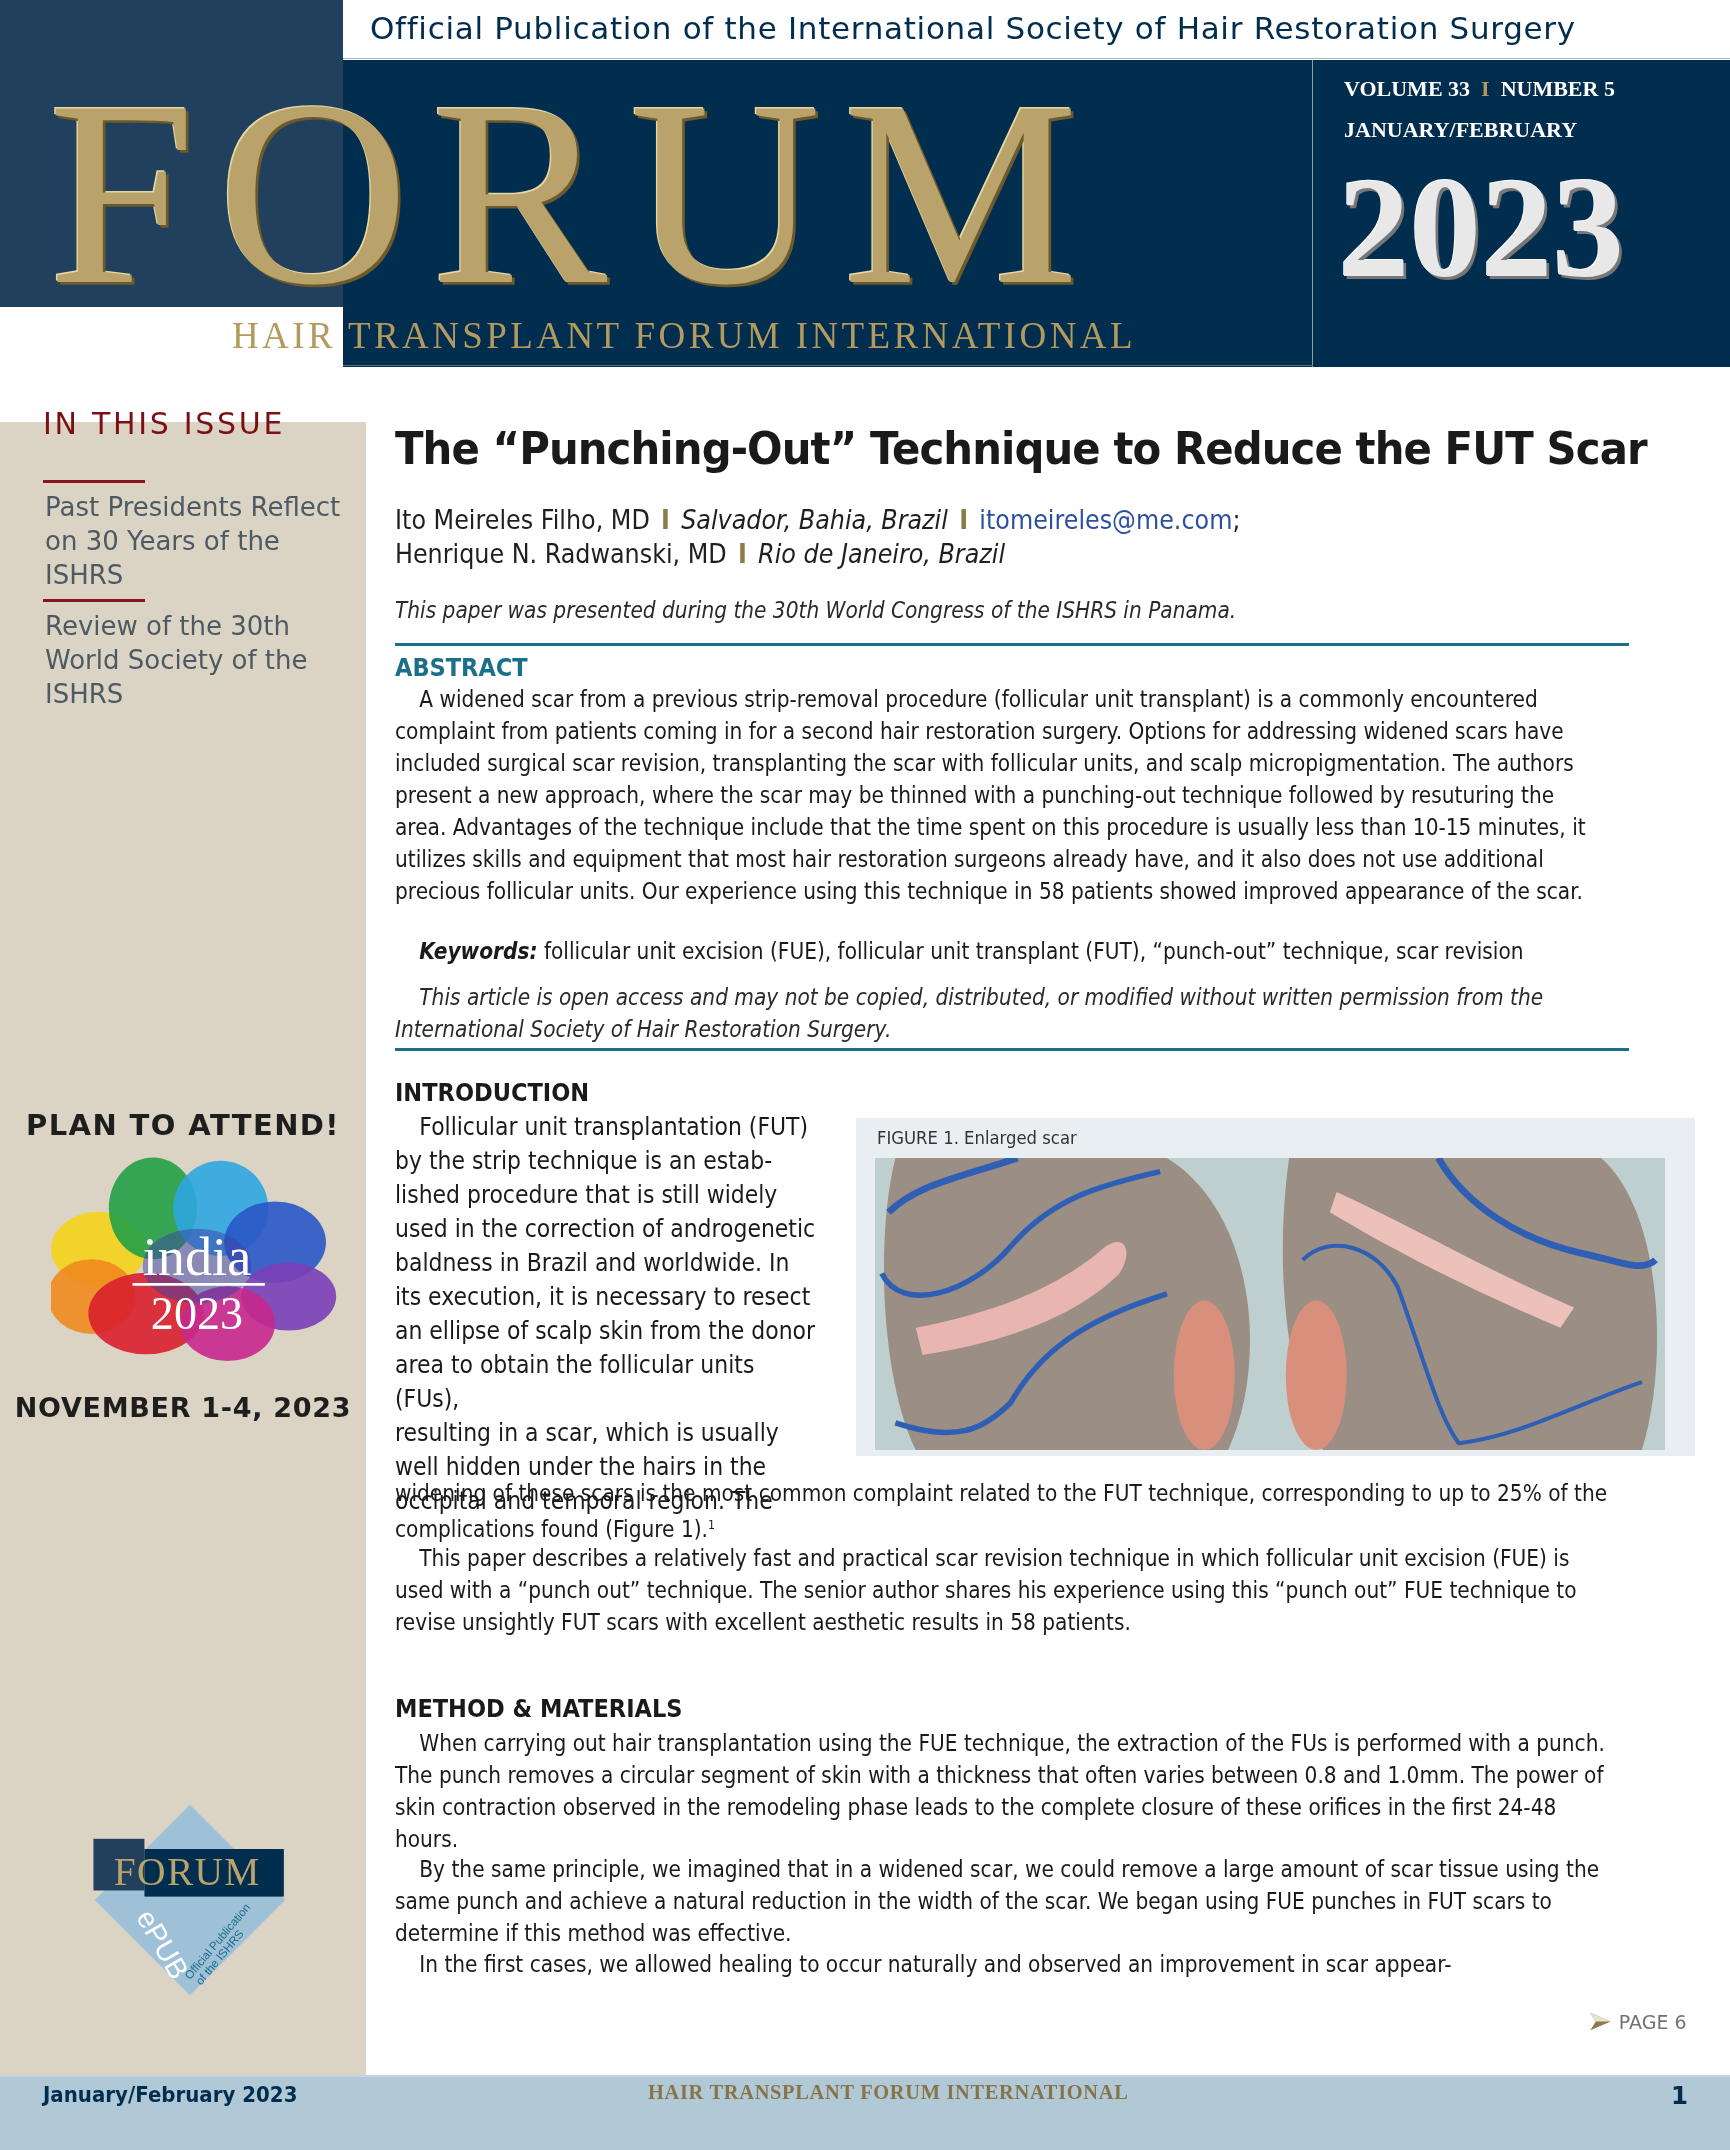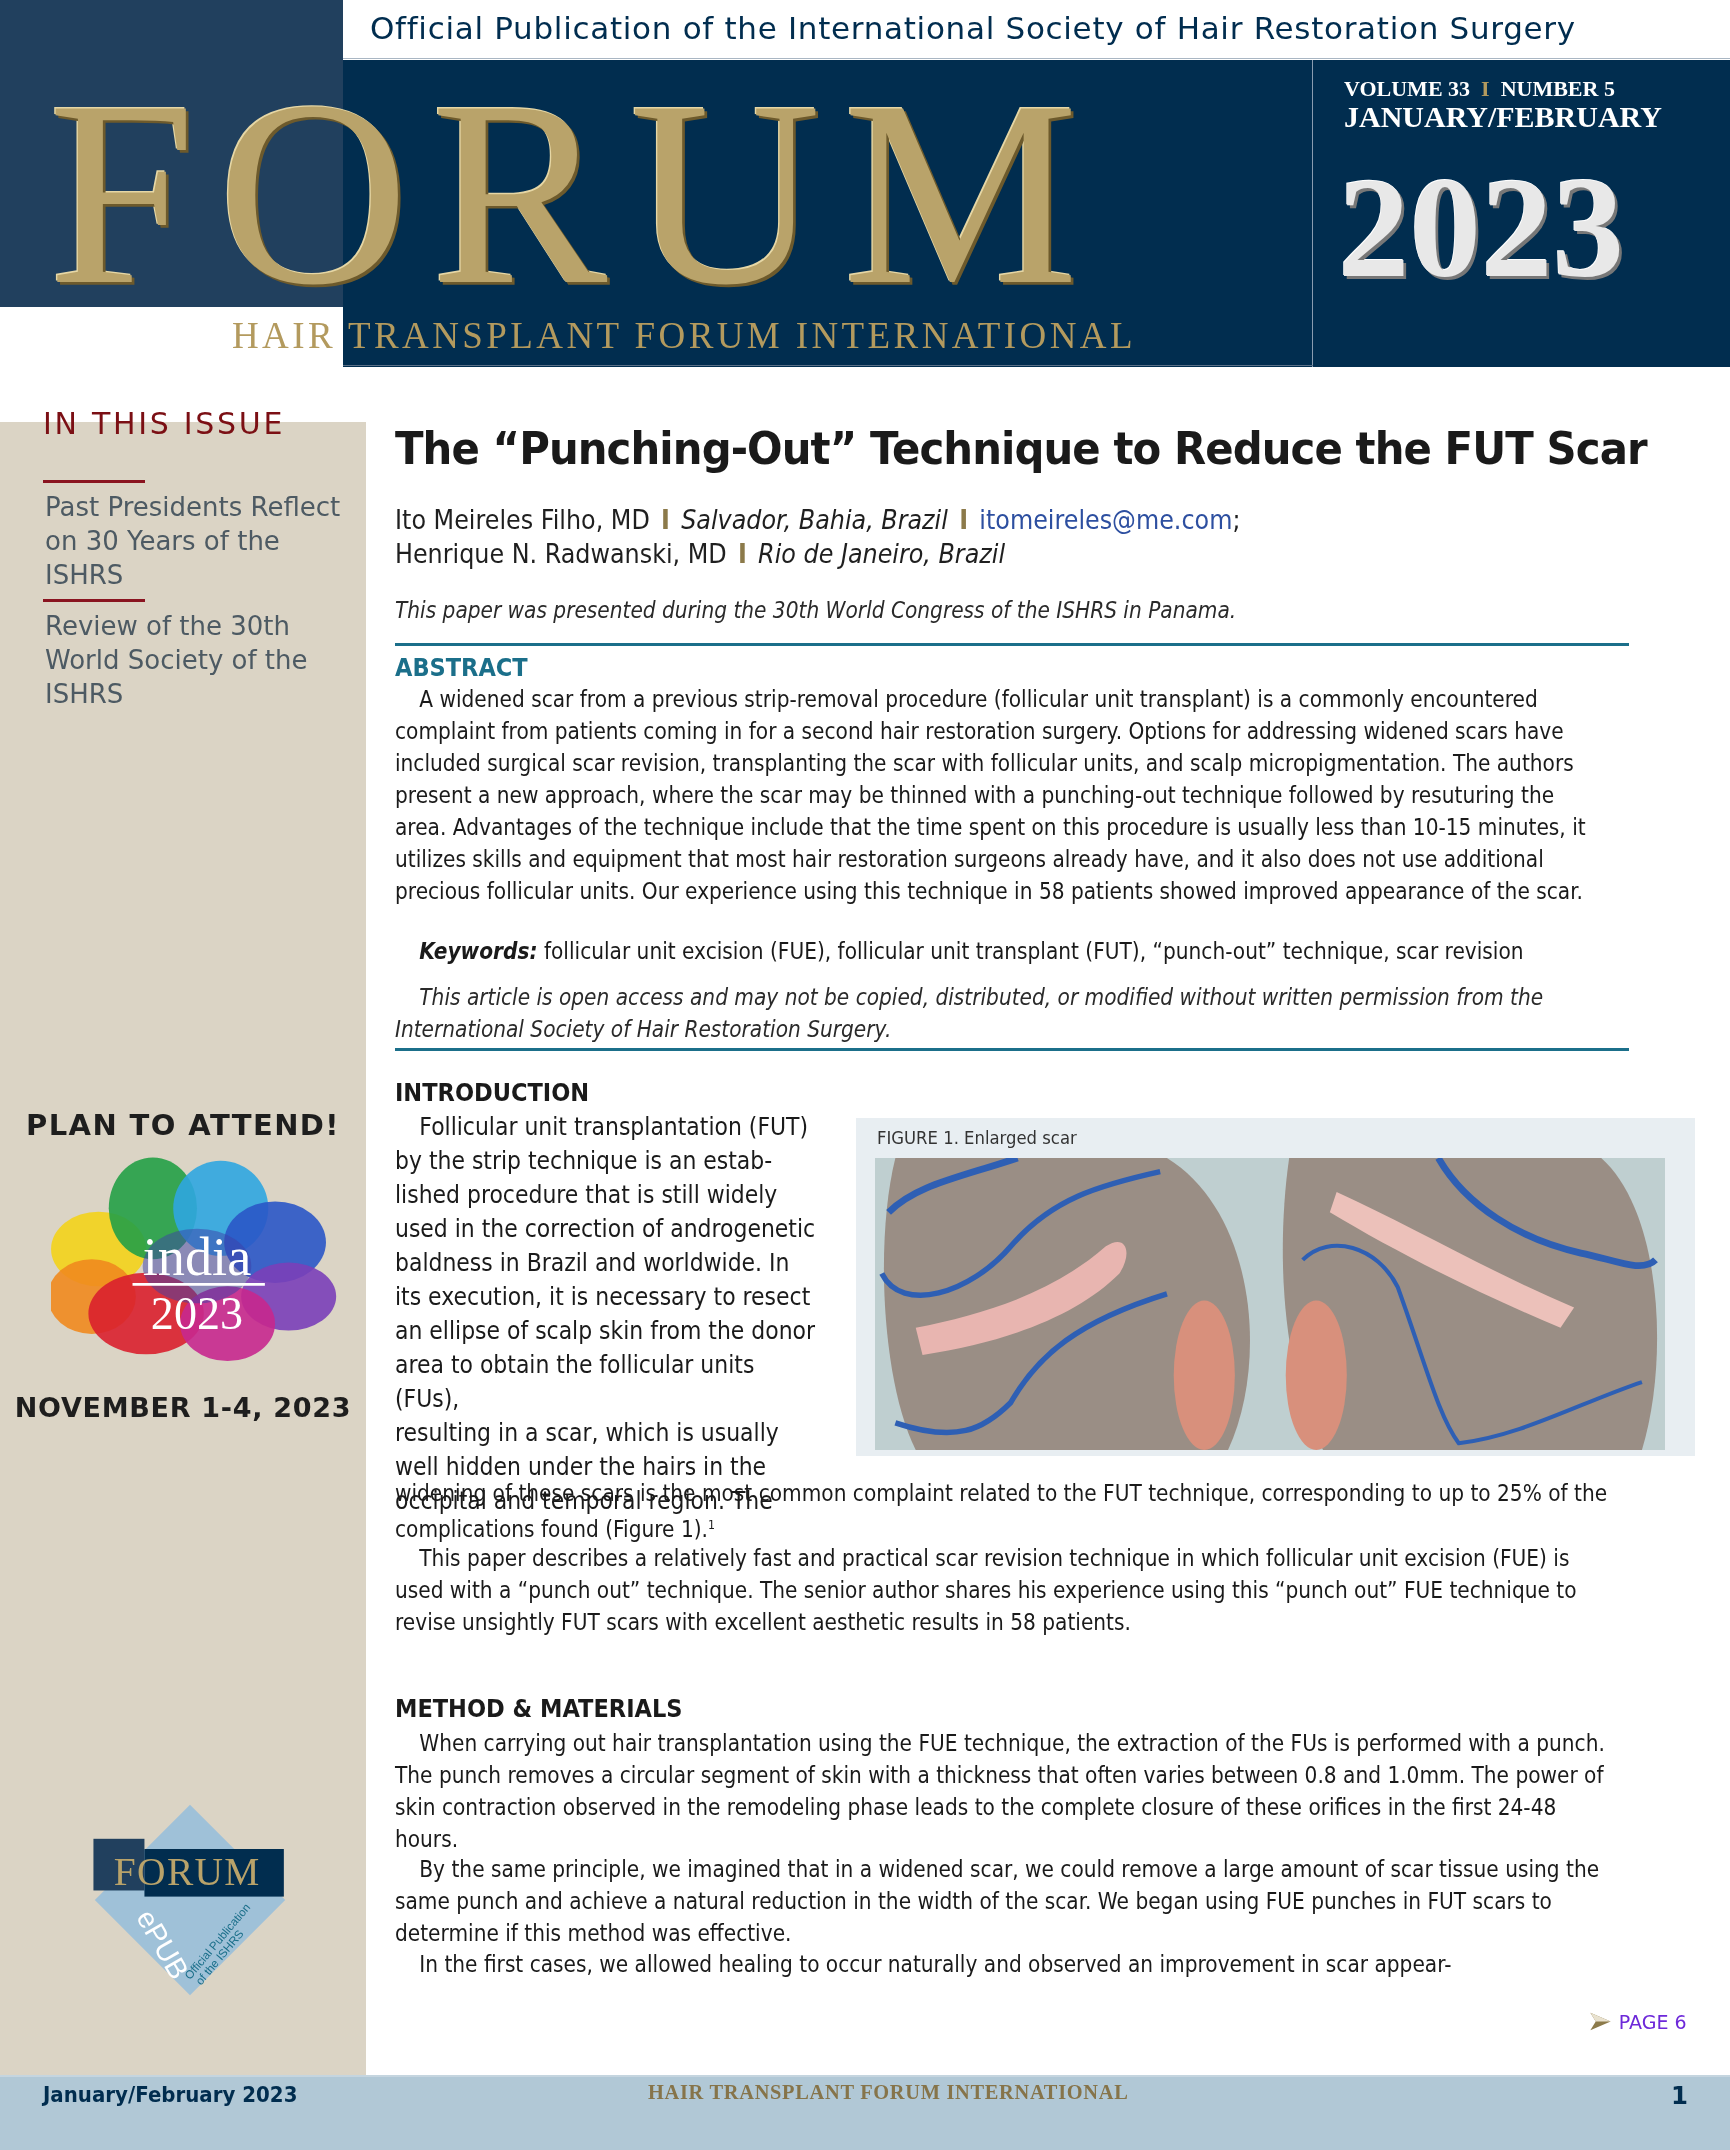--- a/index.html
+++ b/index.html
@@ -25,22 +25,22 @@
   .htfi {
     position: absolute; left: 232px; top: 314px; font-family: "Liberation Serif", serif;
     font-size: 37px; color: #b39a5e; letter-spacing: 3.4px; white-space: nowrap;
   }
   .vol-line {
     position: absolute; left: 1344px; top: 76px; font-family: "Liberation Serif", serif;
     font-weight: bold; font-size: 22px; color: #ffffff; white-space: nowrap;
   }
   .vol-line .sep { color: #b39a5e; padding: 0 11px; }
   .month-line {
-    position: absolute; left: 1344px; top: 100px; font-family: "Liberation Serif", serif;
-    font-weight: bold; font-size: 30px; color: #ffffff; white-space: nowrap;
+    position: absolute; left: 1344px; top: 117px; font-family: "Liberation Serif", serif;
+    font-weight: bold; font-size: 22px; color: #ffffff; white-space: nowrap;
   }
   .year {
     position: absolute; left: 1338px; top: 157px; font-family: "Liberation Serif", serif;
     font-weight: bold; font-size: 143px; line-height: 1; color: #e8e8e8;
     text-shadow: 2.7px 2.7px 0 #777, -0.7px -0.7px 0 #fff; white-space: nowrap;
   }
 
   
   .sidebar { position: absolute; left: 0; top: 422px; width: 366px; height: 1655px; background: #dbd4c5; }
   .issue-title {
@@ -91,21 +91,21 @@
     transform: scaleX(0.9); transform-origin: left;
   }
   .narrow .indent { display: inline-block; width: 27px; }
 
   .figure { position: absolute; left: 856px; top: 1118px; width: 839px; height: 338px; background: #e8eef2; }
   .fig-cap { position: absolute; left: 877px; top: 1127px; font-size: 18.3px; color: #333; white-space: nowrap; transform: scaleX(0.9); transform-origin: left; }
   .photo { position: absolute; top: 1158px; height: 292px; background: #c8d4d4; overflow: hidden; }
   .photo.left { left: 875px; width: 387px; }
   .photo.right { left: 1262px; width: 403px; }
 
-  .page-ref { position: absolute; left: 1589px; top: 2010px; font-size: 19px; color: #6d28d9; white-space: nowrap; display: flex; align-items: center; gap: 6.8px; }
+  .page-ref { position: absolute; left: 1589px; top: 2010px; font-size: 19px; color: #737373; white-space: nowrap; display: flex; align-items: center; gap: 6.8px; }
 
   
   .footer { position: absolute; left: 0; top: 2075px; width: 1731px; height: 75px; background: #b1c8d6; border-top: 2px solid #c5d5df; }
   .foot-left { position: absolute; left: 43px; top: 2082px; font-weight: bold; font-size: 22px; color: #012d4f; white-space: nowrap; transform: scaleX(0.9); transform-origin: left; }
   .foot-mid { position: absolute; left: 648px; top: 2081px; font-family: "Liberation Serif", serif; font-weight: bold; font-size: 20.4px; color: #86744a; letter-spacing: 0.7px; white-space: nowrap; }
   .foot-right { position: absolute; left: 1671px; top: 2081px; font-weight: bold; font-size: 24.4px; color: #012d4f; }
 </style>
 </head>
 <body>
 

